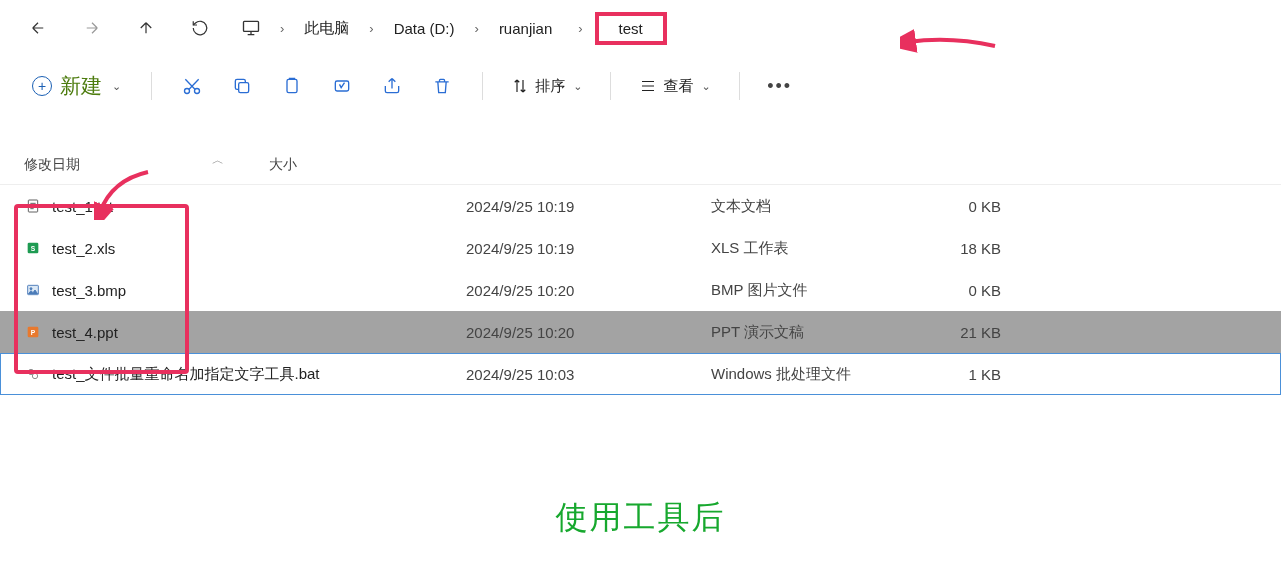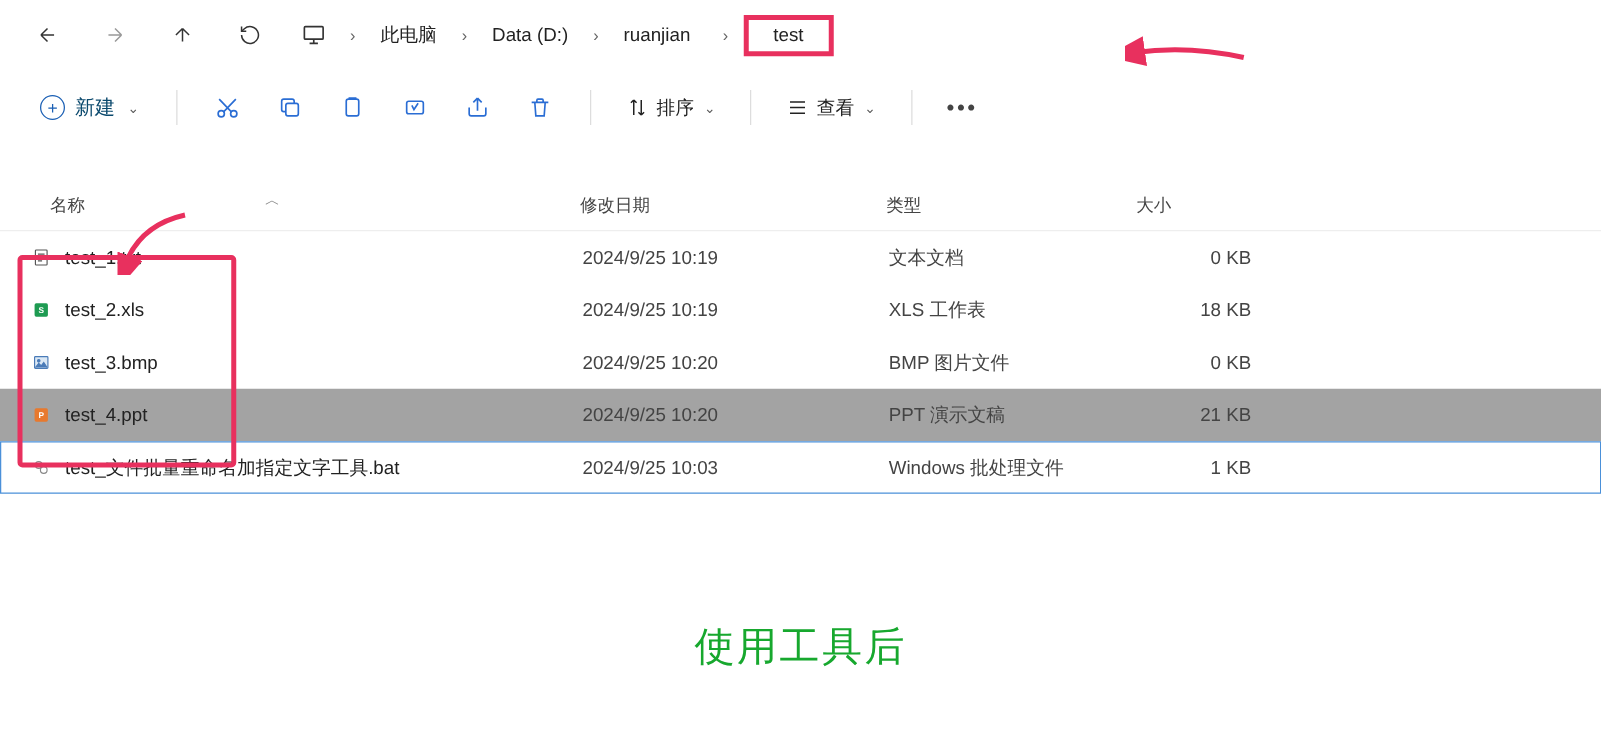--- a/index.html
+++ b/index.html
@@ -12,21 +12,21 @@
 .breadcrumb { display:flex; align-items:center; height:36px; margin-left:10px; gap:2px; }
 .bc-icon { width:22px; height:22px; display:flex; align-items:center; justify-content:center; color:#333; margin-right:6px; }
 .bc-sep { color:#666; font-size:13px; padding:0 10px; }
 .bc-item { font-size:15px; color:#222; padding:6px 8px; cursor:pointer; }
 .bc-last { border:4px solid #e8305e; padding:4px 20px; }
 
 
 .toolbar { display:flex; align-items:center; height:60px; padding:0 20px; gap:6px; }
 .tb-new { display:flex; align-items:center; gap:8px; padding:6px 12px; border-radius:4px; cursor:pointer; color:#1a5fb4; }
 .tb-new .plus { width:20px; height:20px; border:1.5px solid #1a5fb4; border-radius:50%; display:flex; align-items:center; justify-content:center; font-size:14px; line-height:1; }
-.tb-new-label { color:#0c4a6e; font-size:16px; }
+.tb-new-label { color:#4d7c0f; font-size:21px; }
 .tb-sep { width:1px; height:28px; background:#ddd; margin:0 12px; }
 .tb-btn { width:44px; height:40px; display:flex; align-items:center; justify-content:center; color:#2a6dd4; cursor:pointer; font-size:18px; }
 .tb-group { display:flex; align-items:center; gap:6px; padding:6px 10px; cursor:pointer; color:#222; font-size:15px;justify-content:flex-end; }
 .tb-chev { font-size:11px; color:#555; margin-left:2px; }
 
 
 .arrow1 { position:absolute; left:900px; top:28px; pointer-events:none; }
 .arrow2 { position:absolute; left:94px; top:160px; pointer-events:none; }
 .red-box { position:absolute; left:14px; top:204px; width:175px; height:170px; border:4px solid #e8305e; border-radius:4px; pointer-events:none; }
 
@@ -156,23 +156,21 @@
     <span>查看</span>
     <span class="tb-chev">⌄</span>
   </div>
   <div class="tb-sep"></div>
   <div class="tb-btn" style="color:#444;letter-spacing:2px;">•••</div>
 </div>
 
 <span class="sort-chev">︿</span>
 
 <div class="hdr">
-  <div class="col-name">名称</div>
   <div class="col-date">修改日期</div>
-  <div class="col-type">类型</div>
   <div class="col-size">大小</div>
 </div>
 
 <div class="rows" id="rows">
     <div class="row">
       <span class="ic">
         <svg width="16" height="16" viewBox="0 0 24 24" fill="none" stroke="#555" stroke-width="1.4">
           <rect x="5" y="3" width="14" height="18" rx="1"></rect>
           <path d="M8 8h8M8 12h8M8 16h5"></path>
         </svg>

